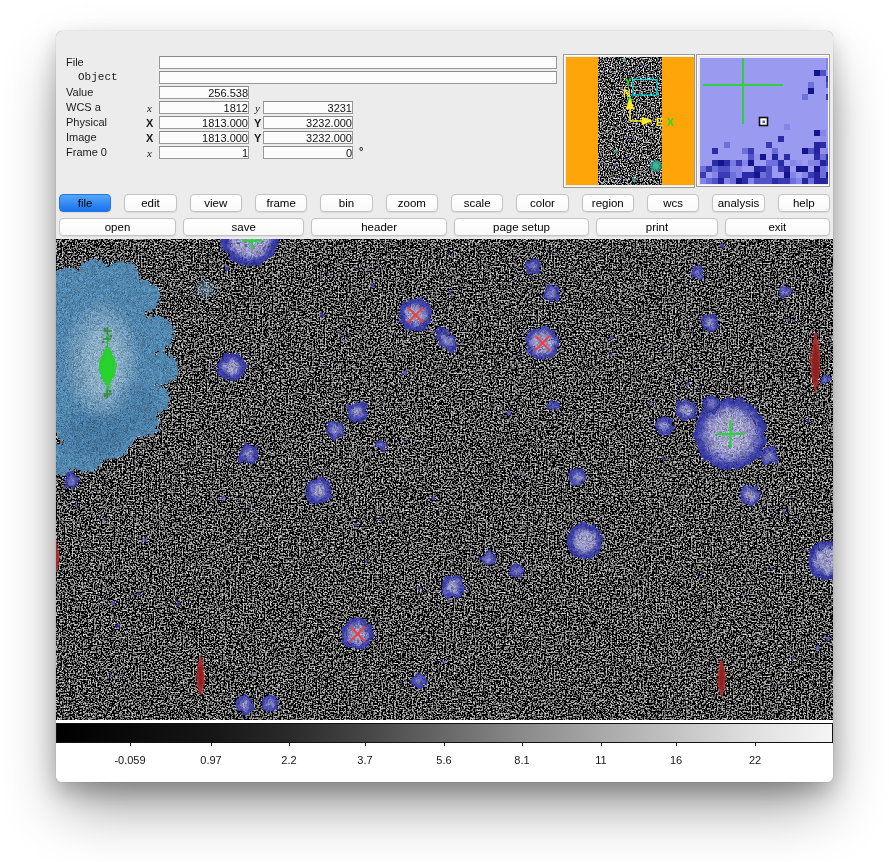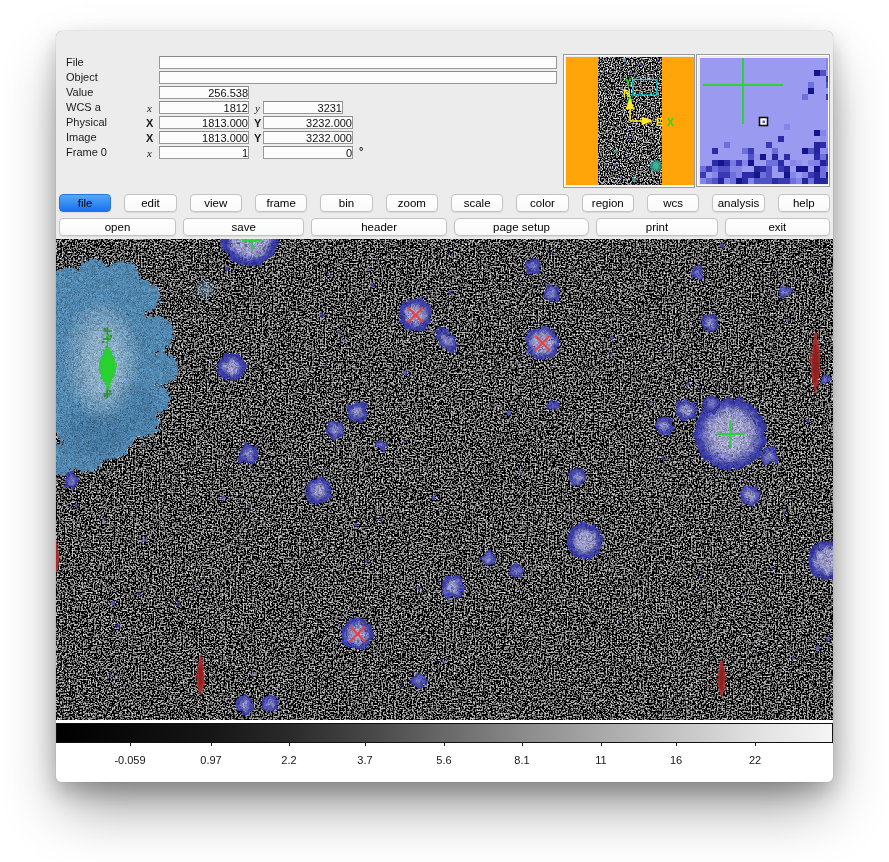--- a/index.html
+++ b/index.html
@@ -35,35 +35,35 @@
 #cwrap{position:absolute;left:0;top:689px;width:777px;height:62px;background:#fff;padding-left:42px;}
 #cbar{position:absolute;left:0;top:3px;width:777px;height:20px;border:1px solid #111;background:linear-gradient(90deg,#000 0%,#0b0b0b 10%,#161616 20%,#2a2a2a 30%,#464646 40%,#686868 50%,#8a8a8a 60%,#a8a8a8 70%,#c4c4c4 80%,#e0e0e0 90%,#f5f5f5 100%);}
 .tick{position:absolute;top:23px;width:1px;height:3px;background:#222;}
 .cl{position:absolute;top:34px;width:60px;margin-left:-30px;text-align:center;font-size:11px;color:#151515;}
 </style>
 </head>
 <body>
 <div id="win">
 
   <div class="lab" style="left:10px;top:25px;">File</div>
-  <div class="lab" style="left:10px;top:40px;">Object</div>
+  <div class="lab" style="left:22px;top:40px;font-family:Liberation Mono, monospace;">Object</div>
   <div class="lab" style="left:10px;top:55px;">Value</div>
   <div class="lab" style="left:10px;top:70px;">WCS a</div>
   <div class="lab" style="left:10px;top:85px;">Physical</div>
   <div class="lab" style="left:10px;top:100px;">Image</div>
   <div class="lab" style="left:10px;top:115px;">Frame 0</div>
 
   <div class="fld" style="left:103px;top:25px;width:398px;"></div>
   <div class="fld" style="left:103px;top:40px;width:398px;"></div>
   <div class="fld" style="left:103px;top:55px;width:90px;">256.538</div>
 
   <div class="axl" style="left:91px;top:70px;font-style:italic;font-weight:normal;font-family:'Liberation Serif',serif;">x</div>
   <div class="fld" style="left:103px;top:70px;width:90px;">1812</div>
   <div class="axl" style="left:199px;top:70px;font-style:italic;font-weight:normal;font-family:'Liberation Serif',serif;">y</div>
-  <div class="fld" style="left:207px;top:70px;width:80px;">3231</div>
+  <div class="fld" style="left:207px;top:70px;width:90px;">3231</div>
 
   <div class="axl" style="left:90px;top:85px;">X</div>
   <div class="fld" style="left:103px;top:85px;width:90px;">1813.000</div>
   <div class="axl" style="left:198px;top:85px;">Y</div>
   <div class="fld" style="left:207px;top:85px;width:90px;">3232.000</div>
 
   <div class="axl" style="left:90px;top:100px;">X</div>
   <div class="fld" style="left:103px;top:100px;width:90px;">1813.000</div>
   <div class="axl" style="left:198px;top:100px;">Y</div>
   <div class="fld" style="left:207px;top:100px;width:90px;">3232.000</div>
@@ -289,21 +289,21 @@
       <div class="btn">color</div>
       <div class="btn">region</div>
       <div class="btn">wcs</div>
       <div class="btn">analysis</div>
       <div class="btn">help</div>
   </div>
   <div class="btnrow" id="row2">
     <div class="btn" style="flex:0 0 117px;">open</div>
       <div class="btn" style="flex:1 1 120px;">save</div>
       <div class="btn" style="flex:1 1 134px;">header</div>
-      <div class="btn" style="flex:1 1 134px;border-radius:6px;">page setup</div>
+      <div class="btn" style="flex:1 1 134px;">page setup</div>
       <div class="btn" style="flex:1 1 120px;">print</div>
       <div class="btn" style="flex:1 1 104px;">exit</div>
   </div>
 
   <div id="imgarea"><svg id="mainsvg" width="777" height="481">
 <defs>
 <filter id="noise" x="0%" y="0%" width="100%" height="100%">
  <feTurbulence type="fractalNoise" baseFrequency="0.62" numOctaves="2" seed="3"></feTurbulence>
  <feColorMatrix type="saturate" values="0"></feColorMatrix>
  <feComponentTransfer>

